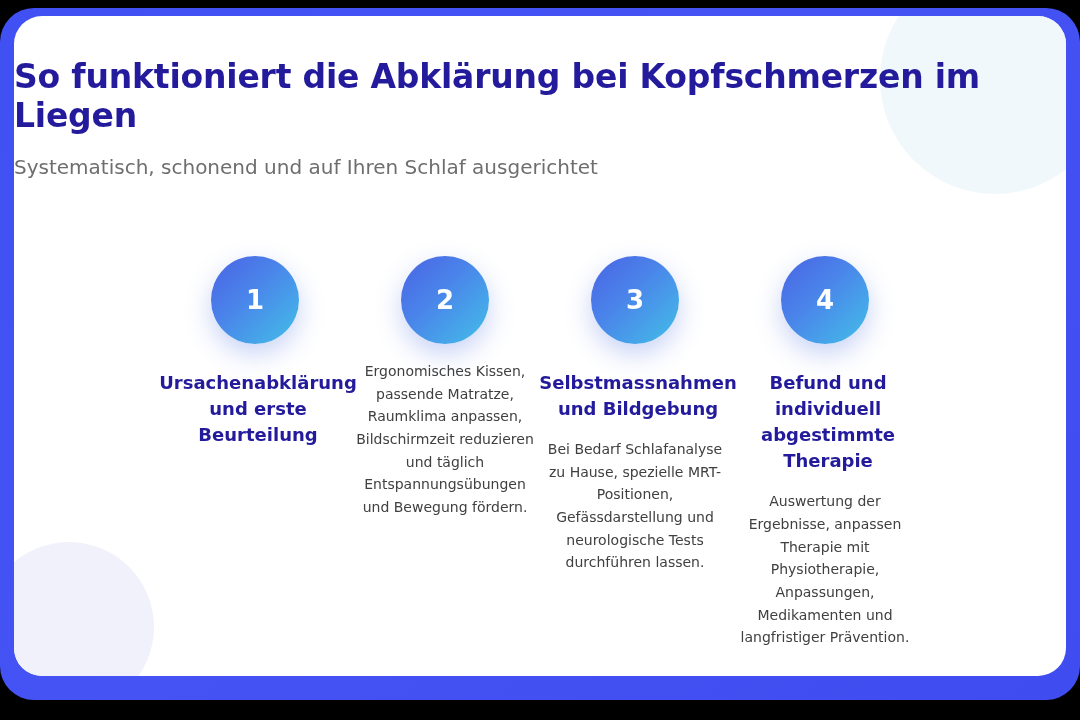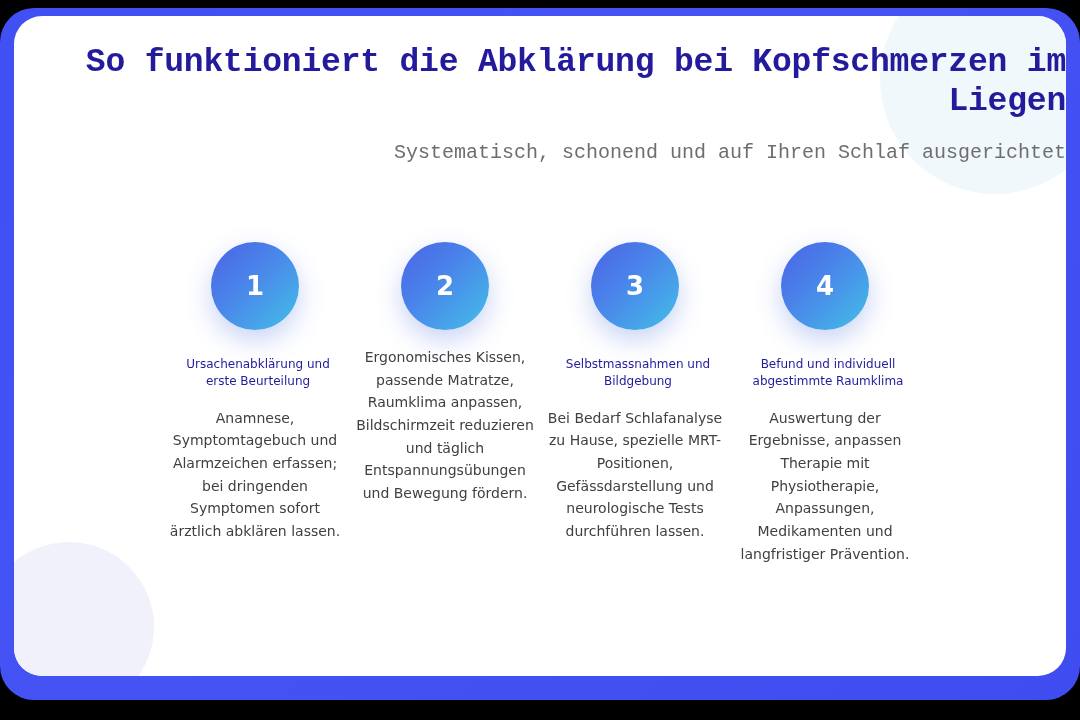--- a/index.html
+++ b/index.html
@@ -60,23 +60,22 @@
     height: 170px;
     border-radius: 50%;
     background: #f0f1fa;
     pointer-events: none;
   }
 
   
   .header {
     position: relative;
     z-index: 2;
-    text-align: right;
-    padding-top: 28px;
-    font-family: Liberation Mono, monospace;
+    text-align: left;
+    padding-top: 42px;
   }
   .page-title {
     margin: 0;
     font-size: 33px;
     line-height: 1.18;
     font-weight: bold;
     color: #231b9b;
     letter-spacing: -0.2px;
   }
   .page-subtitle {
@@ -114,23 +113,23 @@
     display: flex;
     align-items: center;
     justify-content: center;
     color: #ffffff;
     font-size: 26px;
     font-weight: bold;
     line-height: 1;
   }
   .step-title {
     margin: 26px 0 0 6px;
-    font-size: 12px;
+    font-size: 18px;
     line-height: 1.45;
-    font-weight: normal;
+    font-weight: bold;
     color: #231b9b;
     padding: 0 4px;
   }
   .step-body {
     margin: 16px 0 0 0;
     font-size: 14px;
     line-height: 1.62;
     font-weight: normal;
     color: #404040;
     padding: 0 6px;
@@ -148,35 +147,34 @@
     <div class="header">
       <h1 class="page-title">So funktioniert die Abklärung bei Kopfschmerzen im Liegen</h1>
       <p class="page-subtitle">Systematisch, schonend und auf Ihren Schlaf ausgerichtet</p>
     </div>
 
     <div class="steps">
 
       <div class="step">
         <div class="step-badge">1</div>
         <h2 class="step-title">Ursachenabklärung und erste Beurteilung</h2>
-        <p class="step-body">Anamnese, Symptomtagebuch und Alarmzeichen erfassen; bei dringenden Symptomen sofort ärztlich abklären lassen.</p>
       </div>
 
       <div class="step">
         <div class="step-badge">2</div>
         <p class="step-body">Ergonomisches Kissen, passende Matratze, Raumklima anpassen, Bildschirmzeit reduzieren und täglich Entspannungsübungen und Bewegung fördern.</p>
       </div>
 
       <div class="step">
         <div class="step-badge">3</div>
         <h2 class="step-title">Selbstmassnahmen und Bildgebung</h2>
         <p class="step-body">Bei Bedarf Schlafanalyse zu Hause, spezielle MRT-Positionen, Gefässdarstellung und neurologische Tests durchführen lassen.</p>
       </div>
 
       <div class="step">
         <div class="step-badge">4</div>
-        <h2 class="step-title">Befund und individuell abgestimmte Raumklima</h2>
+        <h2 class="step-title">Befund und individuell abgestimmte Therapie</h2>
         <p class="step-body">Auswertung der Ergebnisse, anpassen Therapie mit Physiotherapie, Anpassungen, Medikamenten und langfristiger Prävention.</p>
       </div>
 
     </div>
   </div>
 </div>
 
 </body></html>

